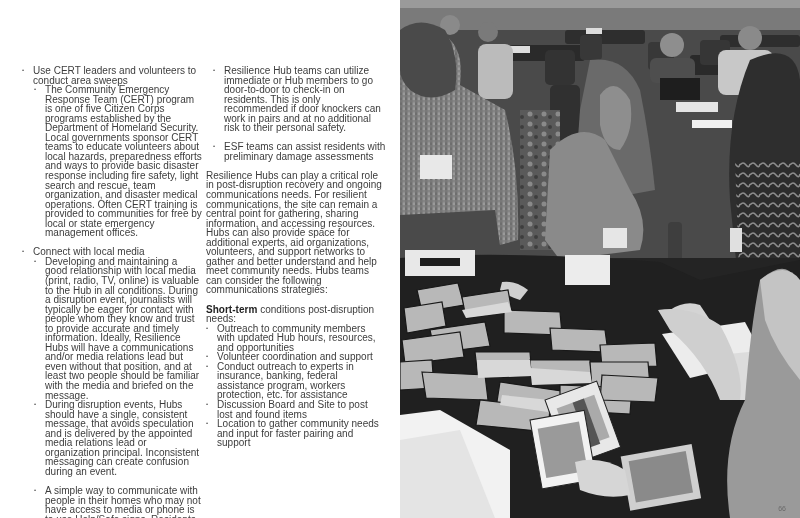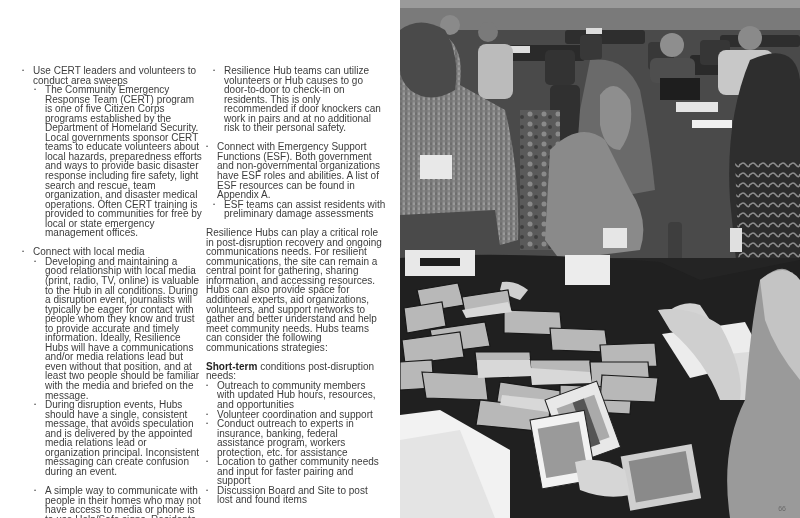--- a/index.html
+++ b/index.html
@@ -66,40 +66,37 @@
       <span>During disruption events, Hubs should have a single, consistent message, that avoids speculation and is delivered by the appointed media relations lead or organization principal. Inconsistent messaging can create confusion during an event.</span>
     </div>
     <div class="gap"></div>
     <div class="bullet l2">
       <span>A simple way to communicate with people in their homes who may not have access to media or phone is to use Help/Safe signs. Residents can place a sign in their window to indicate if they are 'Safe' or place the 'Help' sign in the window to indicate to other community members or first responders that they are in need of assistance. Help/Safe signs have been used in communities in Seattle and in Baltimore.</span>
     </div>
   </div>
 
   <div class="col col-2">
     <div class="bullet l2">
-      <span>Resilience Hub teams can utilize volunteers or Hub causes to go door-to-door to check-in on residents. This is only recommended if door knockers can work in pairs and at no additional risk to their personal safety.</span>
-    </div>
-    <div class="gap"></div>
-    <div class="bullet l1">
-      <span>Connect with Emergency Support Functions (ESF). Both government and non-governmental organizations have ESF roles and abilities. A list of ESF resources can be found in Appendix A.</span>
-    </div>
+      <span>Resilience Hub teams can utilize immediate or Hub members to go door-to-door to check-in on residents. This is only recommended if door knockers can work in pairs and at no additional risk to their personal safety.</span>
+    </div>
+    <div class="gap"></div>
     <div class="bullet l2">
       <span>ESF teams can assist residents with preliminary damage assessments</span>
     </div>
     <div class="gap"></div>
     <div class="para">Resilience Hubs can play a critical role in post-disruption recovery and ongoing communications needs. For resilient communications, the site can remain a central point for gathering, sharing information, and accessing resources. Hubs can also provide space for additional experts, aid organizations, volunteers, and support networks to gather and better understand and help meet community needs. Hubs teams can consider the following communications strategies:</div>
     <div class="gap"></div>
     <div class="para">
       <span class="bold">Short-term</span><span> conditions post-disruption needs:</span>
     </div>
     <div class="bullet l1"><span>Outreach to community members with updated Hub hours, resources, and opportunities</span></div>
     <div class="bullet l1"><span>Volunteer coordination and support</span></div>
     <div class="bullet l1"><span>Conduct outreach to experts in insurance, banking, federal assistance program, workers protection, etc. for assistance</span></div>
+    <div class="bullet l1"><span>Discussion Board and Site to post lost and found items</span></div>
     <div class="bullet l1"><span>Location to gather community needs and input for faster pairing and support</span></div>
-    <div class="bullet l1"><span>Discussion Board and Site to post lost and found items</span></div>
     <div class="gap"></div>
   </div>
 
   <div class="page-number">65</div>
 </div>
 
 <div class="photo">
   <svg width="400" height="518" viewBox="0 0 400 518" xmlns="http://www.w3.org/2000/svg">
     <defs>
       <pattern id="check" width="5" height="5" patternUnits="userSpaceOnUse">

